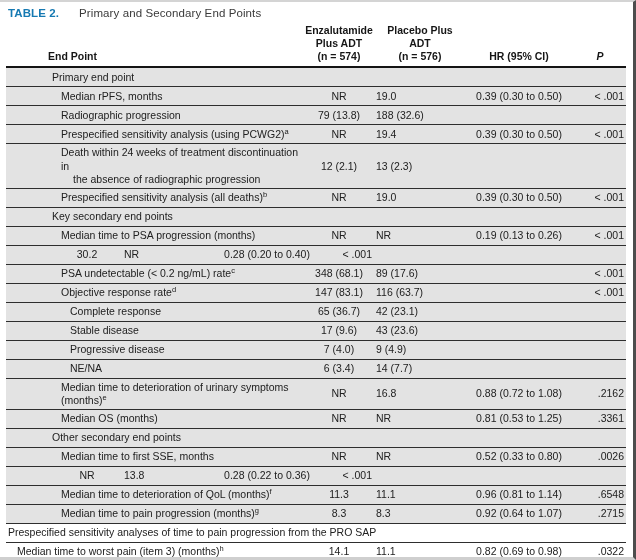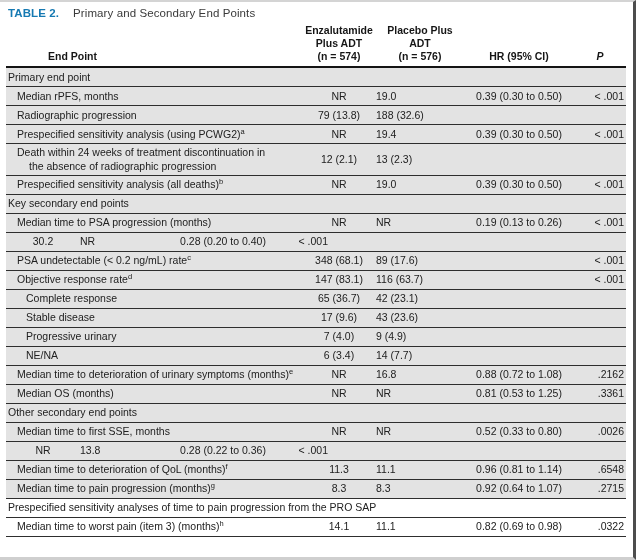--- a/index.html
+++ b/index.html
@@ -5,35 +5,35 @@
   :root { --accent:#1579b2; --shade:#e3e3e3; --line:#2e2e2e; }
   * { box-sizing: border-box; }
   html,body { margin:0; padding:0; }
   body {
     width:636px; height:560px; overflow:hidden; background:#fff;
     font-family:"Liberation Sans", sans-serif; color:#212121;
     border-top:2px solid #d4d4d4; border-right:3px solid #4d4d4d; border-bottom:3px solid #cfcfcf;
   }
   .page { padding:2px 7px 0 6px; }
   .title { font-size:11.5px; padding:3px 0 5px 2px; color:#3a3a3a; letter-spacing:0.1px; }
-  .title .accent { color:var(--accent); font-weight:bold; margin-right:14px; }
+  .title .accent { color:var(--accent); font-weight:bold; margin-right:20px; }
   .thead {
     display:flex; align-items:flex-end; border-bottom:2px solid #141414;
     font-weight:bold; font-size:10.5px; padding-bottom:3px; line-height:1.25; color:#161616;
   }
   .h-endpoint { flex:1; text-align:left; padding-left:2px;margin-left:40px; }
   .h-enza   { width:74px;  text-align:center; }
   .h-placebo{ width:88px;  text-align:center; }
   .h-hr     { width:110px; text-align:center; }
   .h-p      { width:52px;  text-align:center; font-style:italic; }
   .row {
     display:flex; align-items:center; min-height:19px;
     border-bottom:1px solid var(--line); font-size:10.5px; line-height:1.25;
   }
-  .row.shade { background:var(--shade); }
+  .row.shade { background:var(--shade);padding-left:44px; }
   .c-endpoint { flex:1; padding:2px 2px 2px 11px; }
   .row.section .c-endpoint { padding-left:2px; }
   .c-endpoint.ind2 { padding-left:20px; }
   .line2 { padding-left:12px; }
   .c-enza   { width:74px;  text-align:center; }
   .c-placebo{ width:88px;  text-align:left; }
   .c-hr     { width:110px; text-align:center; }
   .c-p      { width:52px;  text-align:right; padding-right:2px; }
   sup { font-size:7.5px; line-height:0; vertical-align:super; }
 </style>
@@ -137,21 +137,21 @@
         <div class="c-p"></div>
       </div>
       <div class="row shade">
         <div class="c-endpoint ind2">Stable disease</div>
         <div class="c-enza">17 (9.6)</div>
         <div class="c-placebo">43 (23.6)</div>
         <div class="c-hr"></div>
         <div class="c-p"></div>
       </div>
       <div class="row shade">
-        <div class="c-endpoint ind2">Progressive urinary</div>
+        <div class="c-endpoint ind2">Progressive disease</div>
         <div class="c-enza">7 (4.0)</div>
         <div class="c-placebo">9 (4.9)</div>
         <div class="c-hr"></div>
         <div class="c-p"></div>
       </div>
       <div class="row shade">
         <div class="c-endpoint ind2">NE/NA</div>
         <div class="c-enza">6 (3.4)</div>
         <div class="c-placebo">14 (7.7)</div>
         <div class="c-hr"></div>

